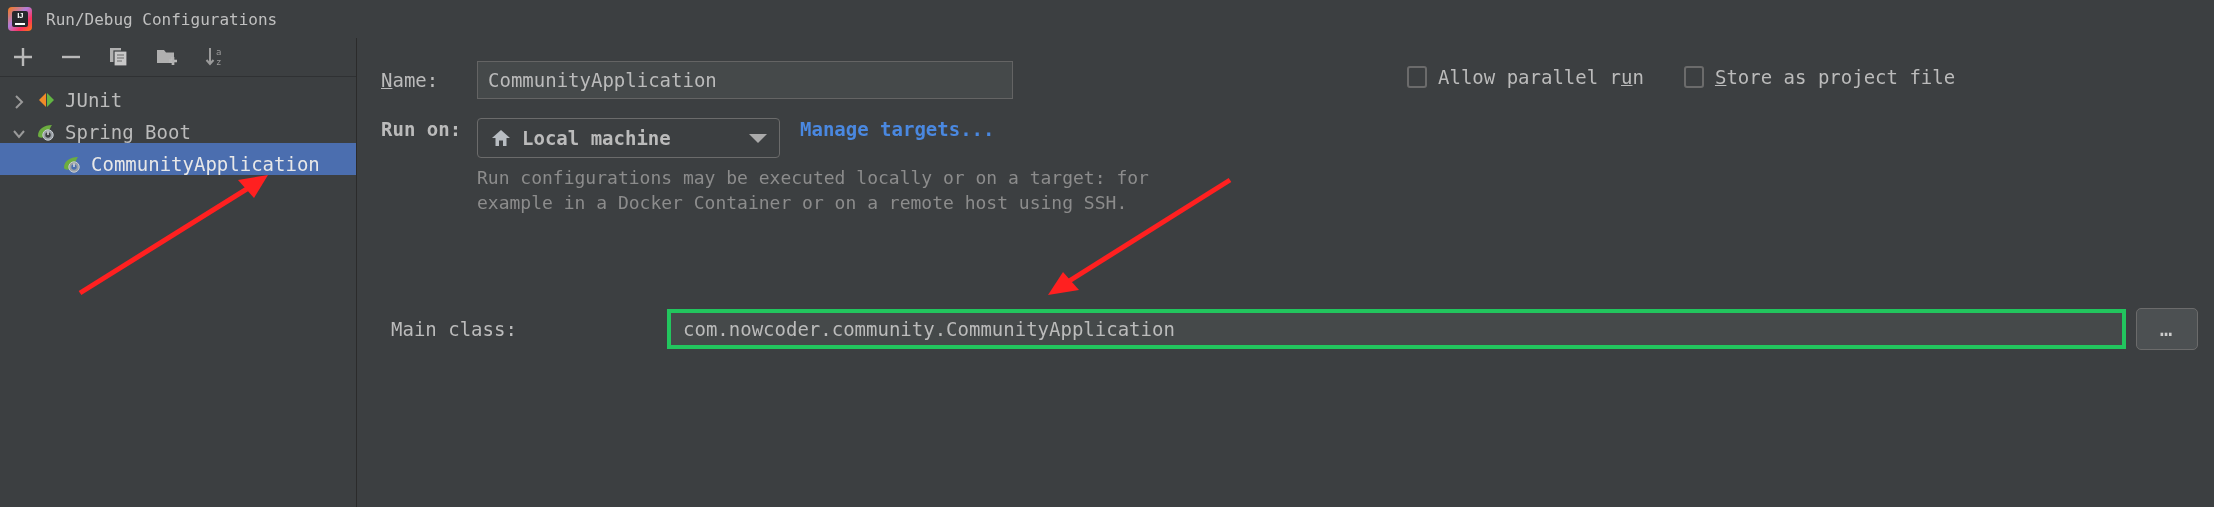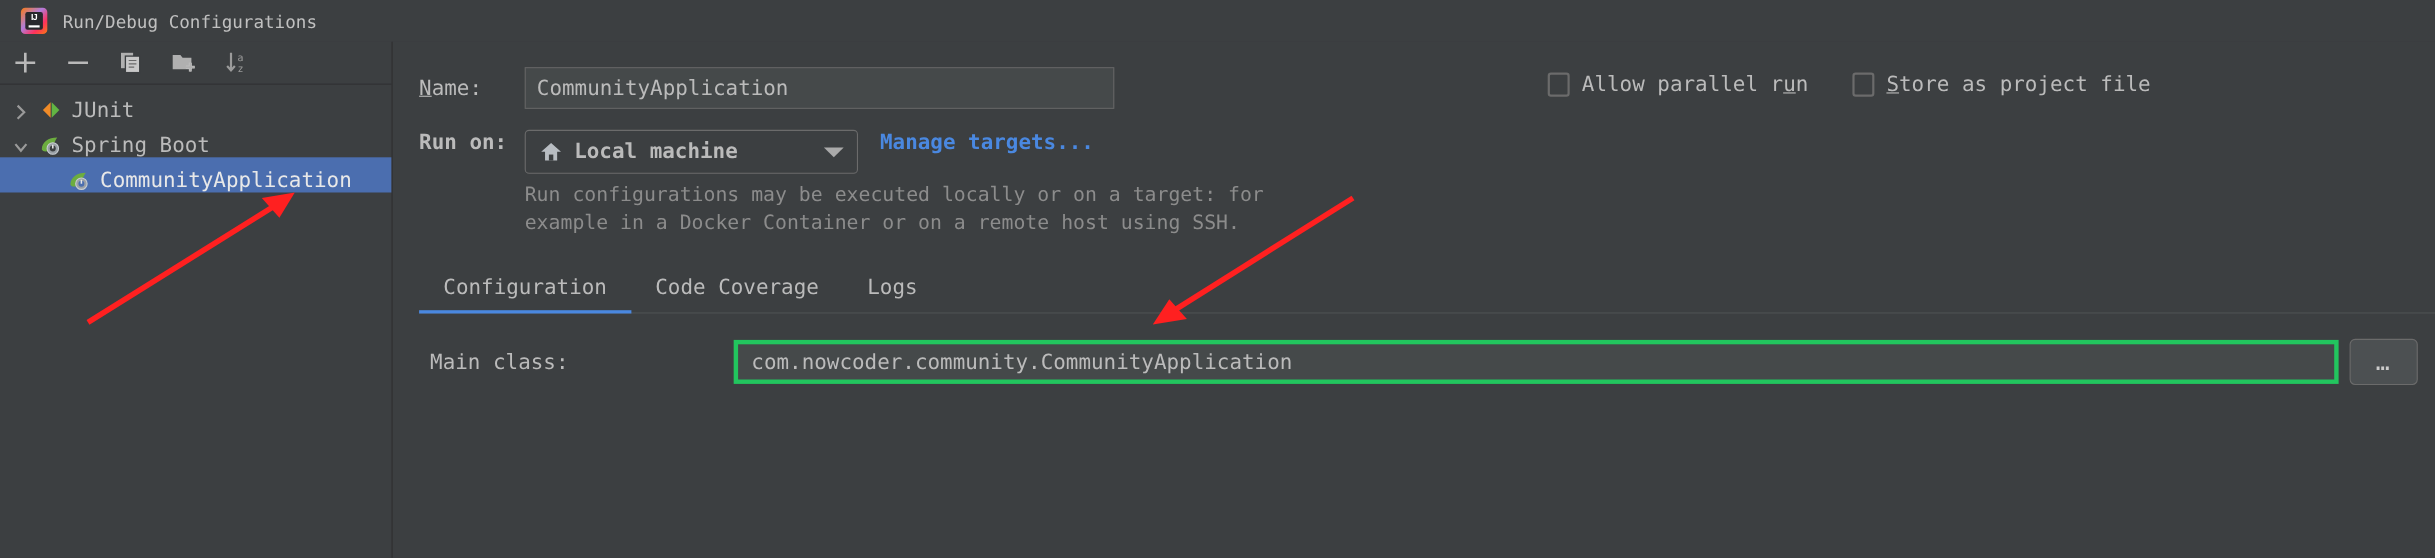--- a/index.html
+++ b/index.html
@@ -23,21 +23,21 @@
     display: flex;
     flex-direction: column;
   }
 
   
   .titlebar {
     height: 38px;
     min-height: 38px;
     display: flex;
     align-items: center;
-    padding-left: 19px;
+    padding-left: 8px;
     background: #3c3f41;
   }
   .app-icon {
     width: 24px;
     height: 24px;
     position: relative;
     margin-right: 14px;
     flex: 0 0 auto;
   }
   .app-icon .sq {
@@ -494,25 +494,20 @@
             </svg>
           </span>
           <span class="combo-text">Local machine</span>
           <span class="caret"></span>
         </div>
         <a class="link">Manage targets...</a>
       </div>
 
       <div class="hint"><span>Run configurations may be executed locally or on a target: for</span><br><span>example in a Docker Container or on a remote host using SSH.</span></div>
 
-      <div class="tabs">
-        <div class="tab active">Configuration</div>
-        <div class="tab">Code Coverage</div>
-        <div class="tab">Logs</div>
-      </div>
 
       <div class="row-mainclass">
         <div class="mainclass-label">Main class:</div>
         <div class="mainclass-field">
           <span>com.nowcoder.community.CommunityApplication</span>
         </div>
         <div class="ellipsis-btn">…</div>
       </div>
 
     </div>

